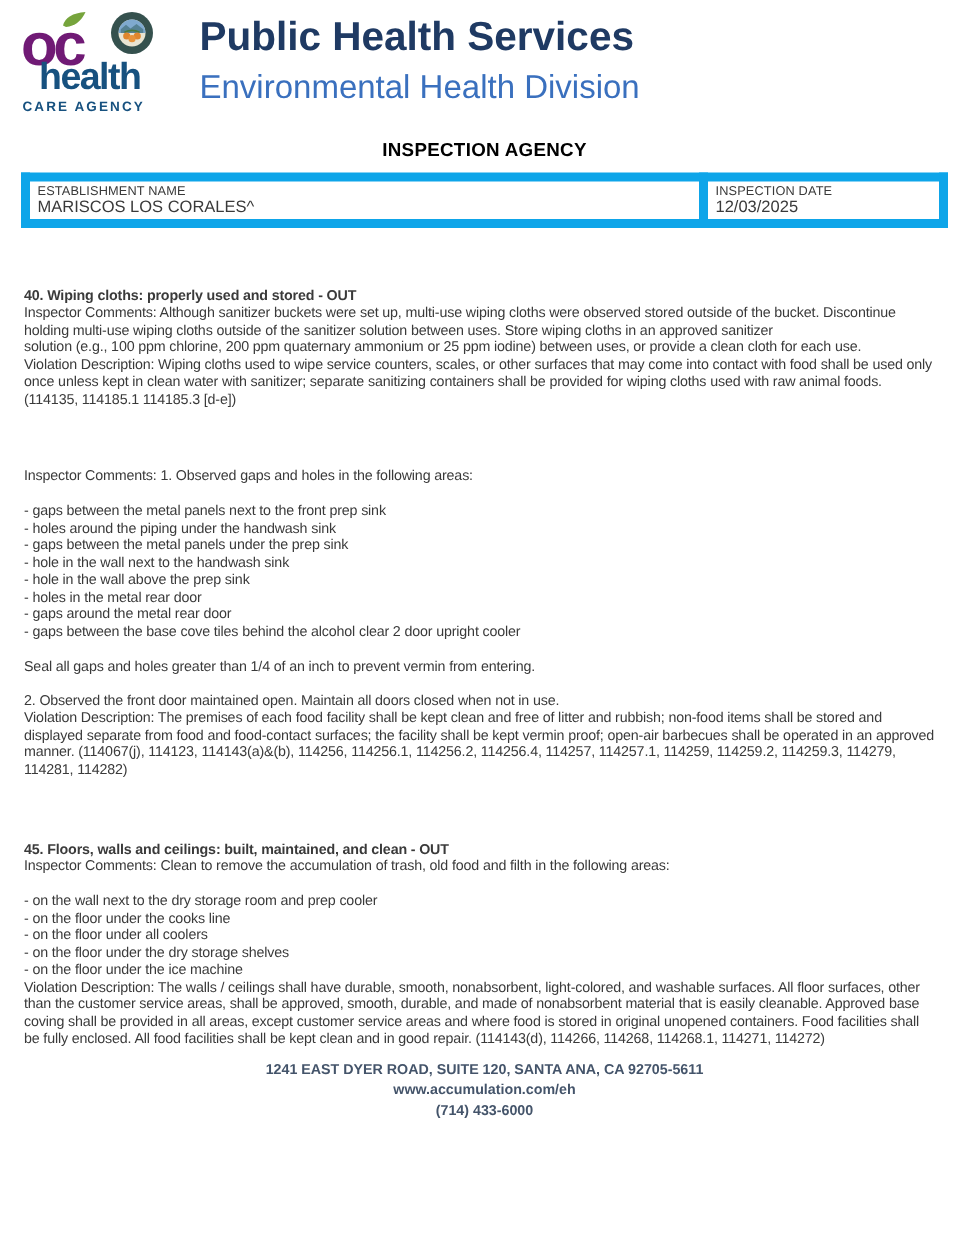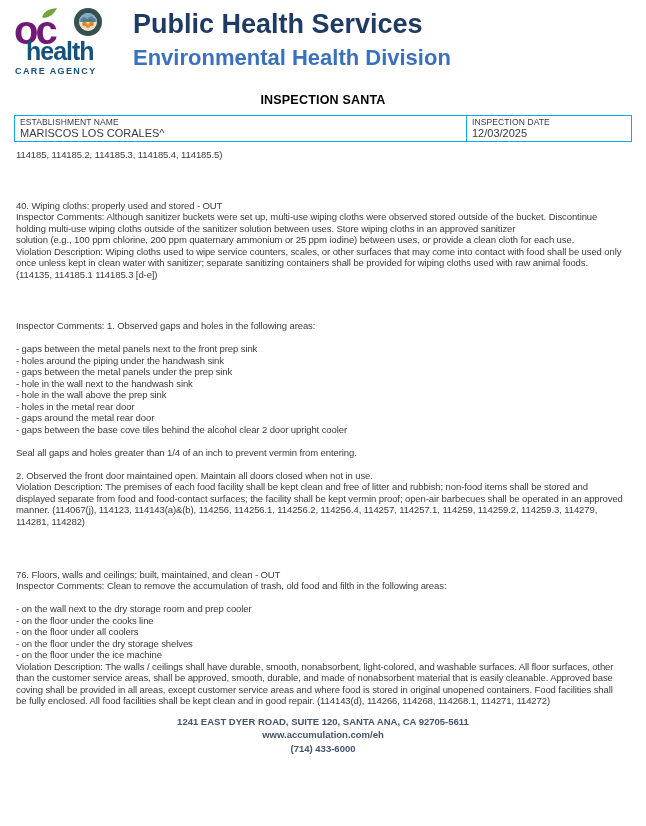--- a/index.html
+++ b/index.html
@@ -20,39 +20,39 @@
   .logo .health {
     position:absolute; left:12px; top:31px; font-size:25px; font-weight:bold;
     color:#17517F; letter-spacing:-1px; line-height:1;
   }
   .logo .care {
     position:absolute; left:1px; top:58px; font-size:9px; font-weight:bold;
     color:#17517F; letter-spacing:1.4px; white-space:nowrap;
   }
   .titles { margin-left:13px; padding-top:2px; }
   .t1 { font-size:27px; font-weight:bold; color:#1F3A63; line-height:1.1; }
-  .t2 { font-size:22px; font-weight:bold; color:#3A70BE; line-height:1.1; margin-top:6px; }
+  .t2 { font-size:22px; font-weight:normal; color:#3A70BE; line-height:1.1; margin-top:6px; }
   
   .report-title {
     text-align:center; font-weight:bold; font-size:12.5px; color:#000;
     margin-top:13px; letter-spacing:0.2px;
   }
   
   table.info { width:618px; margin:8px 14px 0 14px; border-collapse:collapse; table-layout:fixed; }
-  table.info td { border:1px solid #0ea5e9; padding:1px 5px 2px 5px; vertical-align:top; }
+  table.info td { border:6px solid #0ea5e9; padding:1px 5px 2px 5px; vertical-align:top; }
   table.info td.lcol { width:452px; }
   .lbl { font-size:8.5px; color:#3a3a3a; letter-spacing:0.1px; }
   .val { font-size:11px; color:#3a3a3a; white-space:pre-wrap; }
   
   .codes { margin:7px 14px 0 16px; font-size:9.5px; letter-spacing:-0.1px; }
   .section { margin-left:16px; margin-right:12px; }
   .s1 { margin-top:40px; }
   .s2 { margin-top:40px; }
   .s3 { margin-top:42px; }
-  .shead { font-size:9.5px; font-weight:normal; letter-spacing:-0.1px; }
+  .shead { font-size:9.5px; font-weight:bold; letter-spacing:-0.1px; }
   .sbody {
     font-size:9.5px; line-height:11.5px;
     white-space:pre-wrap; letter-spacing:-0.1px;
   }
   
   .footer {
     margin-top:8px; text-align:center; color:#44546A;
     font-size:9.5px; line-height:13.5px; font-weight:bold;
   }
 </style>
@@ -79,38 +79,37 @@
       </svg>
       <span class="health">health</span>
       <span class="care">CARE AGENCY</span>
     </div>
     <div class="titles">
       <div class="t1">Public Health Services</div>
       <div class="t2">Environmental Health Division</div>
     </div>
   </div>
 
-  <div class="report-title">INSPECTION SANTA</div>
+  <div class="report-title">INSPECTION AGENCY</div>
 
   <table class="info">
     <tbody>
         <tr>
       <td class="lcol">
         <div class="lbl">ESTABLISHMENT NAME</div>
         <div class="val">MARISCOS LOS CORALES^</div>
       </td>
       <td>
         <div class="lbl">INSPECTION DATE</div>
         <div class="val">12/03/2025</div>
       </td>
     </tr>
   </tbody>
     </table>
 
-  <div class="codes">114185, 114185.2, 114185.3, 114185.4, 114185.5)</div>
 
   <div class="section s1">
     <div class="shead">40. Wiping cloths: properly used and stored - OUT</div>
     <div class="sbody">Inspector Comments: Although sanitizer buckets were set up, multi-use wiping cloths were observed stored outside of the bucket. Discontinue
 holding multi-use wiping cloths outside of the sanitizer solution between uses. Store wiping cloths in an approved sanitizer
 solution (e.g., 100 ppm chlorine, 200 ppm quaternary ammonium or 25 ppm iodine) between uses, or provide a clean cloth for each use.
 Violation Description: Wiping cloths used to wipe service counters, scales, or other surfaces that may come into contact with food shall be used only
 once unless kept in clean water with sanitizer; separate sanitizing containers shall be provided for wiping cloths used with raw animal foods.
 (114135, 114185.1 114185.3 [d-e])</div>
   </div>
@@ -130,21 +129,21 @@
 Seal all gaps and holes greater than 1/4 of an inch to prevent vermin from entering.
 
 2. Observed the front door maintained open. Maintain all doors closed when not in use.
 Violation Description: The premises of each food facility shall be kept clean and free of litter and rubbish; non-food items shall be stored and
 displayed separate from food and food-contact surfaces; the facility shall be kept vermin proof; open-air barbecues shall be operated in an approved
 manner. (114067(j), 114123, 114143(a)&amp;(b), 114256, 114256.1, 114256.2, 114256.4, 114257, 114257.1, 114259, 114259.2, 114259.3, 114279,
 114281, 114282)</div>
   </div>
 
   <div class="section s3">
-    <div class="shead">76. Floors, walls and ceilings: built, maintained, and clean - OUT</div>
+    <div class="shead">45. Floors, walls and ceilings: built, maintained, and clean - OUT</div>
     <div class="sbody">Inspector Comments: Clean to remove the accumulation of trash, old food and filth in the following areas:
 
 - on the wall next to the dry storage room and prep cooler
 - on the floor under the cooks line
 - on the floor under all coolers
 - on the floor under the dry storage shelves
 - on the floor under the ice machine
 Violation Description: The walls / ceilings shall have durable, smooth, nonabsorbent, light-colored, and washable surfaces. All floor surfaces, other
 than the customer service areas, shall be approved, smooth, durable, and made of nonabsorbent material that is easily cleanable. Approved base
 coving shall be provided in all areas, except customer service areas and where food is stored in original unopened containers. Food facilities shall

